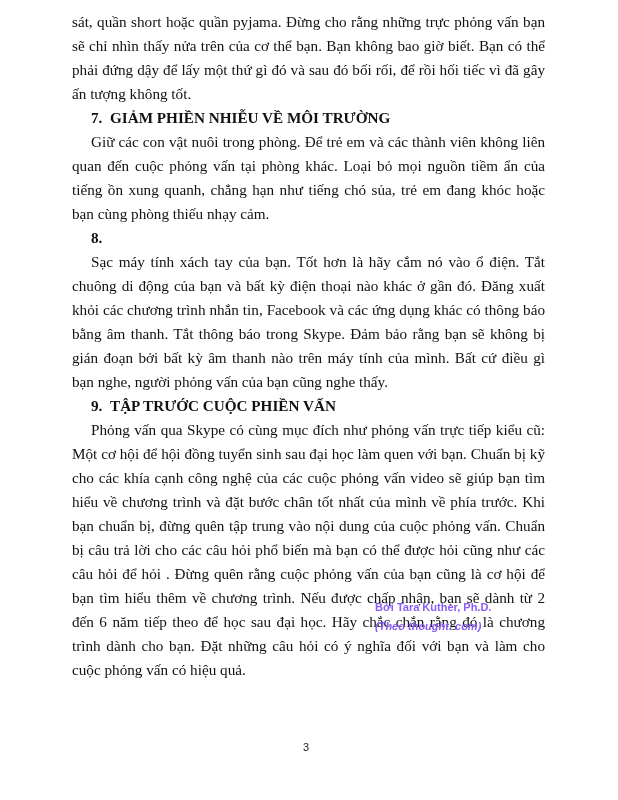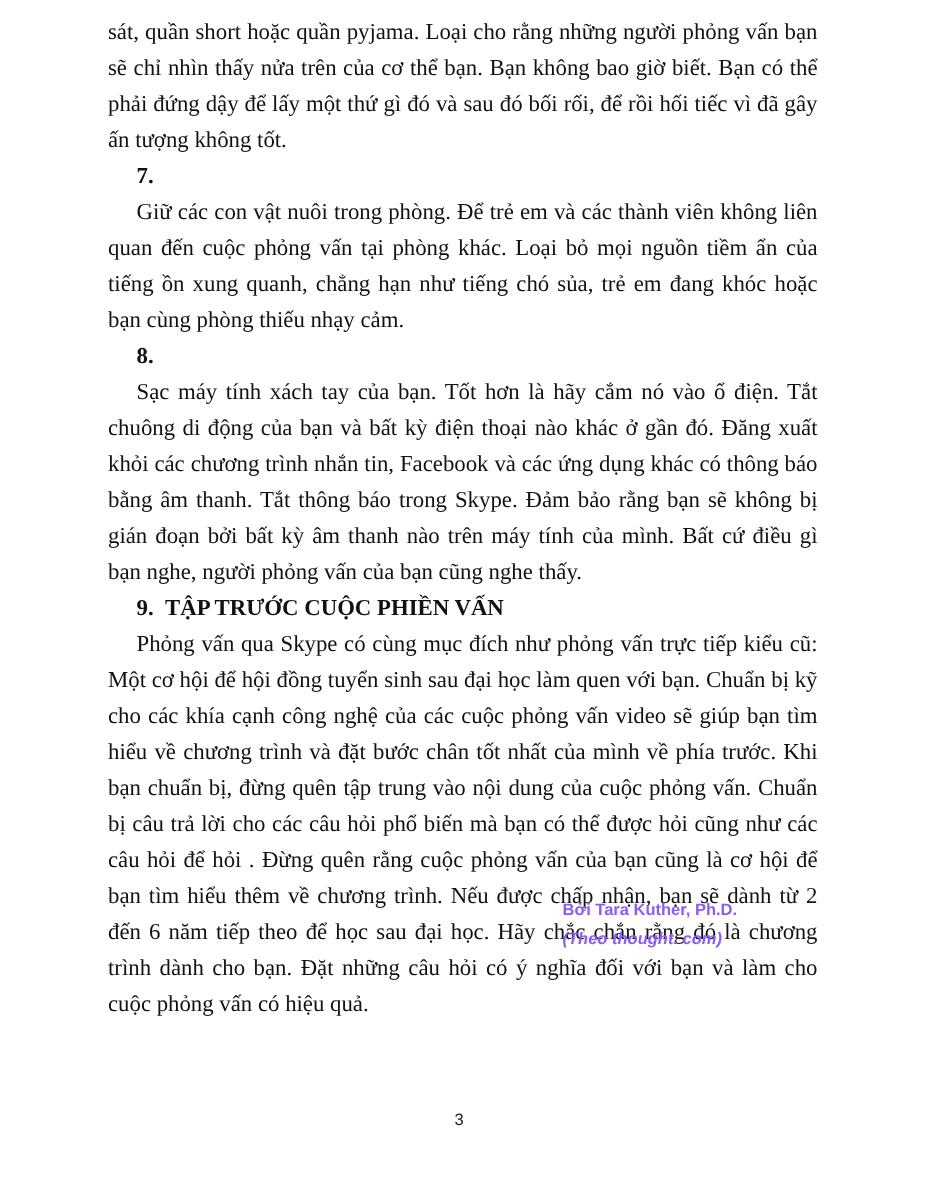--- a/index.html
+++ b/index.html
@@ -18,24 +18,25 @@
   .h .num { width: 19px; flex: none; }
   .sig { position: absolute; font-family: Liberation Sans, sans-serif; font-weight: bold; font-size: 11px; color: #8b5cf6; white-space: nowrap; }
   .sig.author { left: 375px; top: 601px; }
   .sig.source { left: 355px; top: 620px; font-style: italic; margin-left: 20px; }
   .pagenum { position: absolute; left: 303px; top: 741px; font-family: "Liberation Sans", "DejaVu Sans", sans-serif; font-size: 11px; color: #222; }
 </style>
 </head>
 <body>
 
 <div class="page">
-  <p class="p noindent">sát, quần short hoặc quần pyjama. Loại cho rằng những người phỏng vấn bạn sẽ chỉ nhìn thấy nửa trên của cơ thể bạn. Bạn không bao giờ biết. Bạn có thể phải đứng dậy để lấy một thứ gì đó và sau đó bối rối, để rồi hối tiếc vì đã gây ấn tượng không tốt.</p>
+  <p class="p noindent">sát, quần short hoặc quần pyjama. Đừng cho rằng những trực phỏng vấn bạn sẽ chỉ nhìn thấy nửa trên của cơ thể bạn. Bạn không bao giờ biết. Bạn có thể phải đứng dậy để lấy một thứ gì đó và sau đó bối rối, để rồi hối tiếc vì đã gây ấn tượng không tốt.</p>
 
   <h3 class="h">
     <span class="num">7.</span>
+    <span>GIẢM PHIỀN NHIỄU VỀ MÔI TRƯỜNG</span>
   </h3>
   <p class="p">Giữ các con vật nuôi trong phòng. Để trẻ em và các thành viên không liên quan đến cuộc phỏng vấn tại phòng khác. Loại bỏ mọi nguồn tiềm ẩn của tiếng ồn xung quanh, chẳng hạn như tiếng chó sủa, trẻ em đang khóc hoặc bạn cùng phòng thiếu nhạy cảm.</p>
 
   <h3 class="h">
     <span class="num">8.</span>
   </h3>
   <p class="p">Sạc máy tính xách tay của bạn. Tốt hơn là hãy cắm nó vào ổ điện. Tắt chuông di động của bạn và bất kỳ điện thoại nào khác ở gần đó. Đăng xuất khỏi các chương trình nhắn tin, Facebook và các ứng dụng khác có thông báo bằng âm thanh. Tắt thông báo trong Skype. Đảm bảo rằng bạn sẽ không bị gián đoạn bởi bất kỳ âm thanh nào trên máy tính của mình. Bất cứ điều gì bạn nghe, người phỏng vấn của bạn cũng nghe thấy.</p>
 
   <h3 class="h">
     <span class="num">9.</span>

